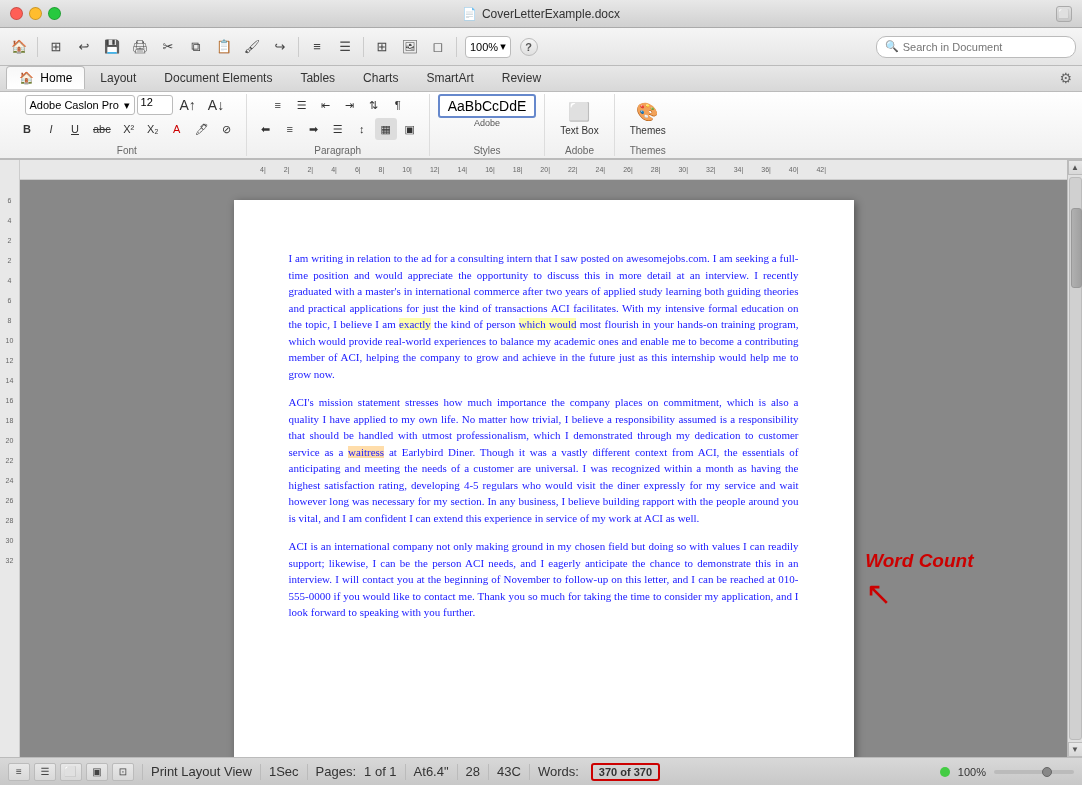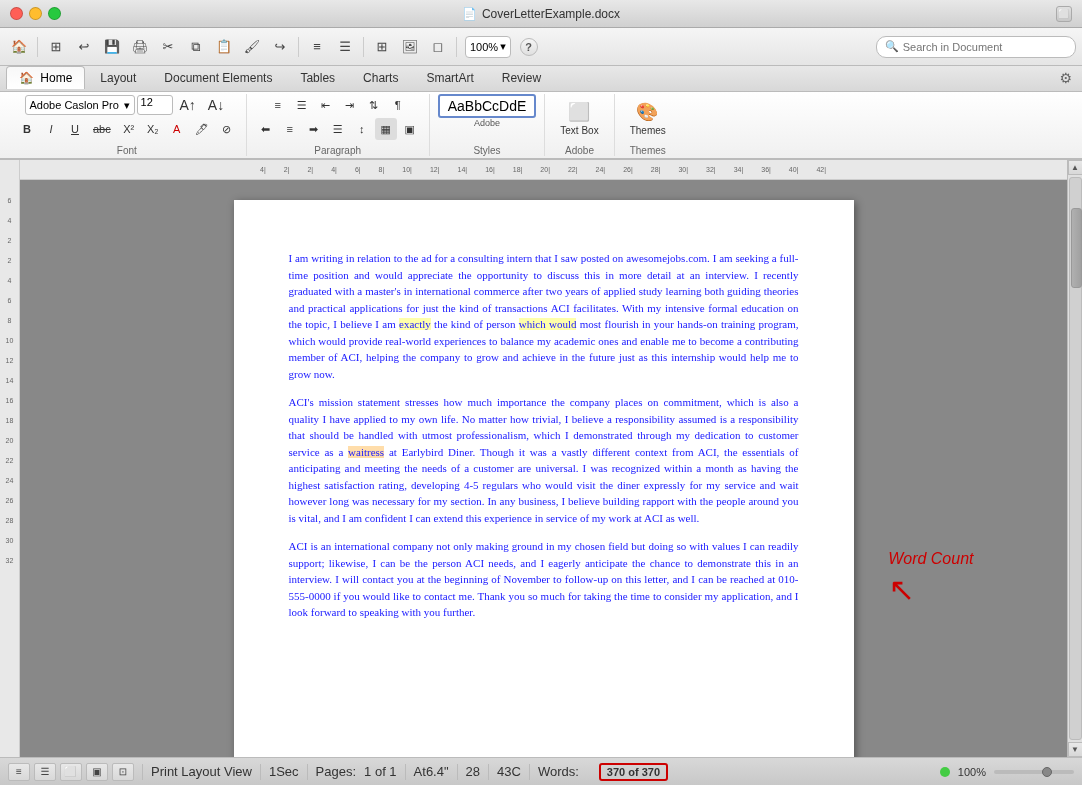--- a/index.html
+++ b/index.html
@@ -371,22 +371,22 @@
     }
 
     
     #word-count-annotation {
       position: absolute;
       right: 10px;
       top: 340px;
     }
     .annotation-text {
       color: #cc0000;
-      font-size: 16px;
-      font-weight: 400;
+      font-size: 19px;
+      font-weight: 700;
       font-style: italic;
     }
 
     
     #status-bar {
       background: linear-gradient(to bottom, #d8d8d8, #c8c8c8);
       height: 28px;
       display: flex;
       align-items: center;
       padding: 0 8px;
@@ -698,21 +698,21 @@
   <span class="status-text">Pages:</span>
   <span class="status-text" style="margin-left:4px;">1 of 1</span>
   <div class="status-sep"></div>
   <span class="status-text">At6.4"</span>
   <div class="status-sep"></div>
   <span class="status-text">28</span>
   <div class="status-sep"></div>
   <span class="status-text">43C</span>
   <div class="status-sep"></div>
   <span class="status-text">Words:</span>
-  <span class="status-words" style="margin-left:16px;text-align:center;">370 of 370</span>
+  <span class="status-words" style="margin-left:8px;text-align:center;">370 of 370</span>
 
   <div class="status-right">
     <div class="status-indicator"></div>
     <span class="zoom-level">100%</span>
     <div class="zoom-slider">
       <div class="zoom-slider-thumb"></div>
     </div>
   </div>
 </div>
 

